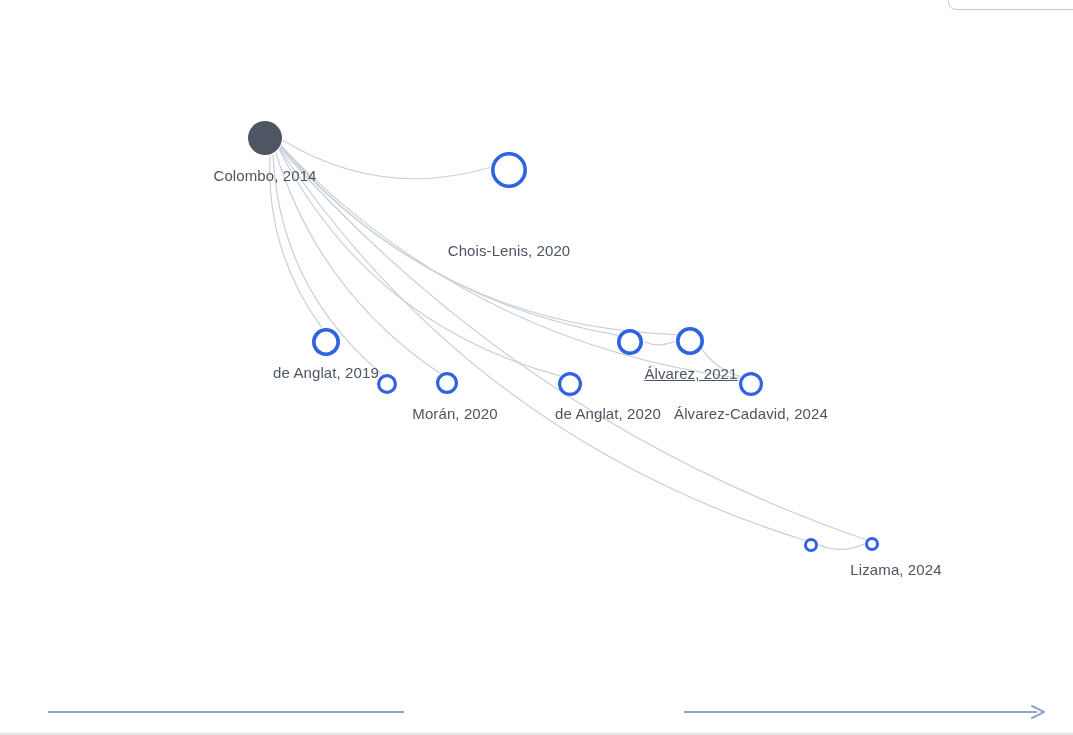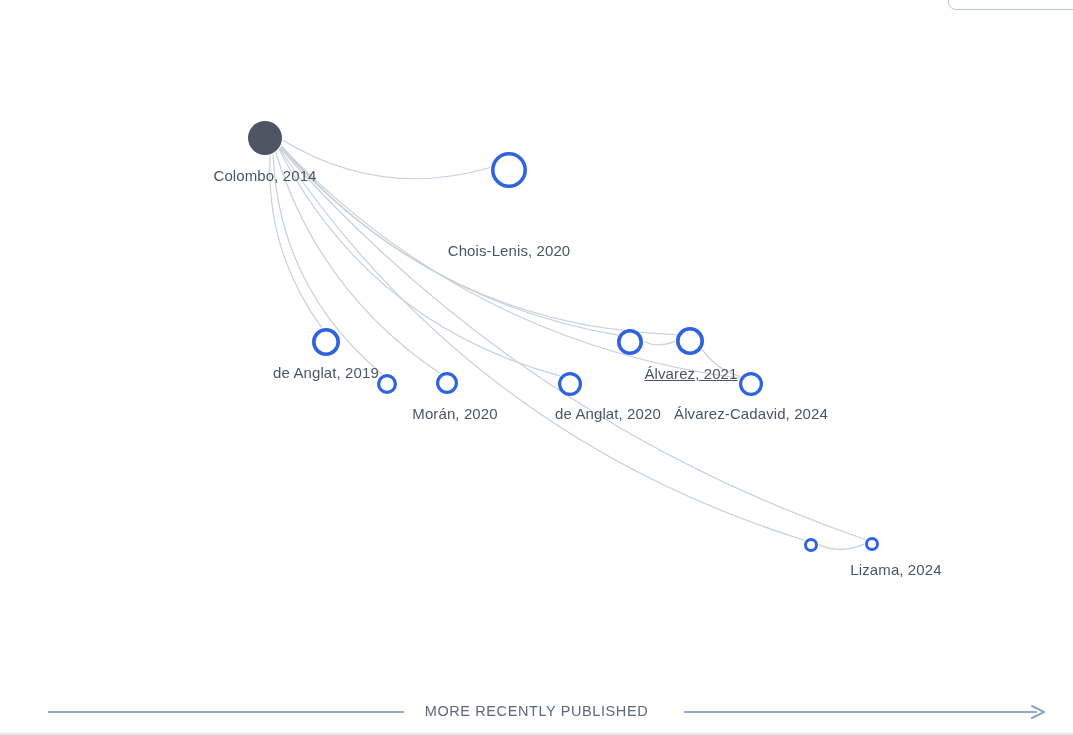--- a/index.html
+++ b/index.html
@@ -97,16 +97,15 @@
       <div class="node-label" style="left: 870px; top: 561px; transform: translateX(-50%); margin-left: 26px;">Lizama, 2024</div>
     </div>
 
   <div id="axis-bar">
     <svg width="1073" height="45" viewBox="0 0 1073 45">
       <line id="axis-line-left" x1="48" y1="22" x2="404" y2="22" stroke="#93a6c4" stroke-width="2"></line>
       <line id="axis-line-right" x1="684" y1="22" x2="1037" y2="22" stroke="#93a6c4" stroke-width="2"></line>
       <path id="axis-arrow" d="M1032 16 L1044 22 L1032 28" fill="none" stroke="#93a6c4" stroke-width="2" stroke-linecap="round" stroke-linejoin="round"></path>
     </svg>
   </div>
-  <div id="axis-caption">MORE RECENTLY PUBLISHED</div>
 
   <div id="bottom-rule"></div>
 </div>
 
 </body></html>

